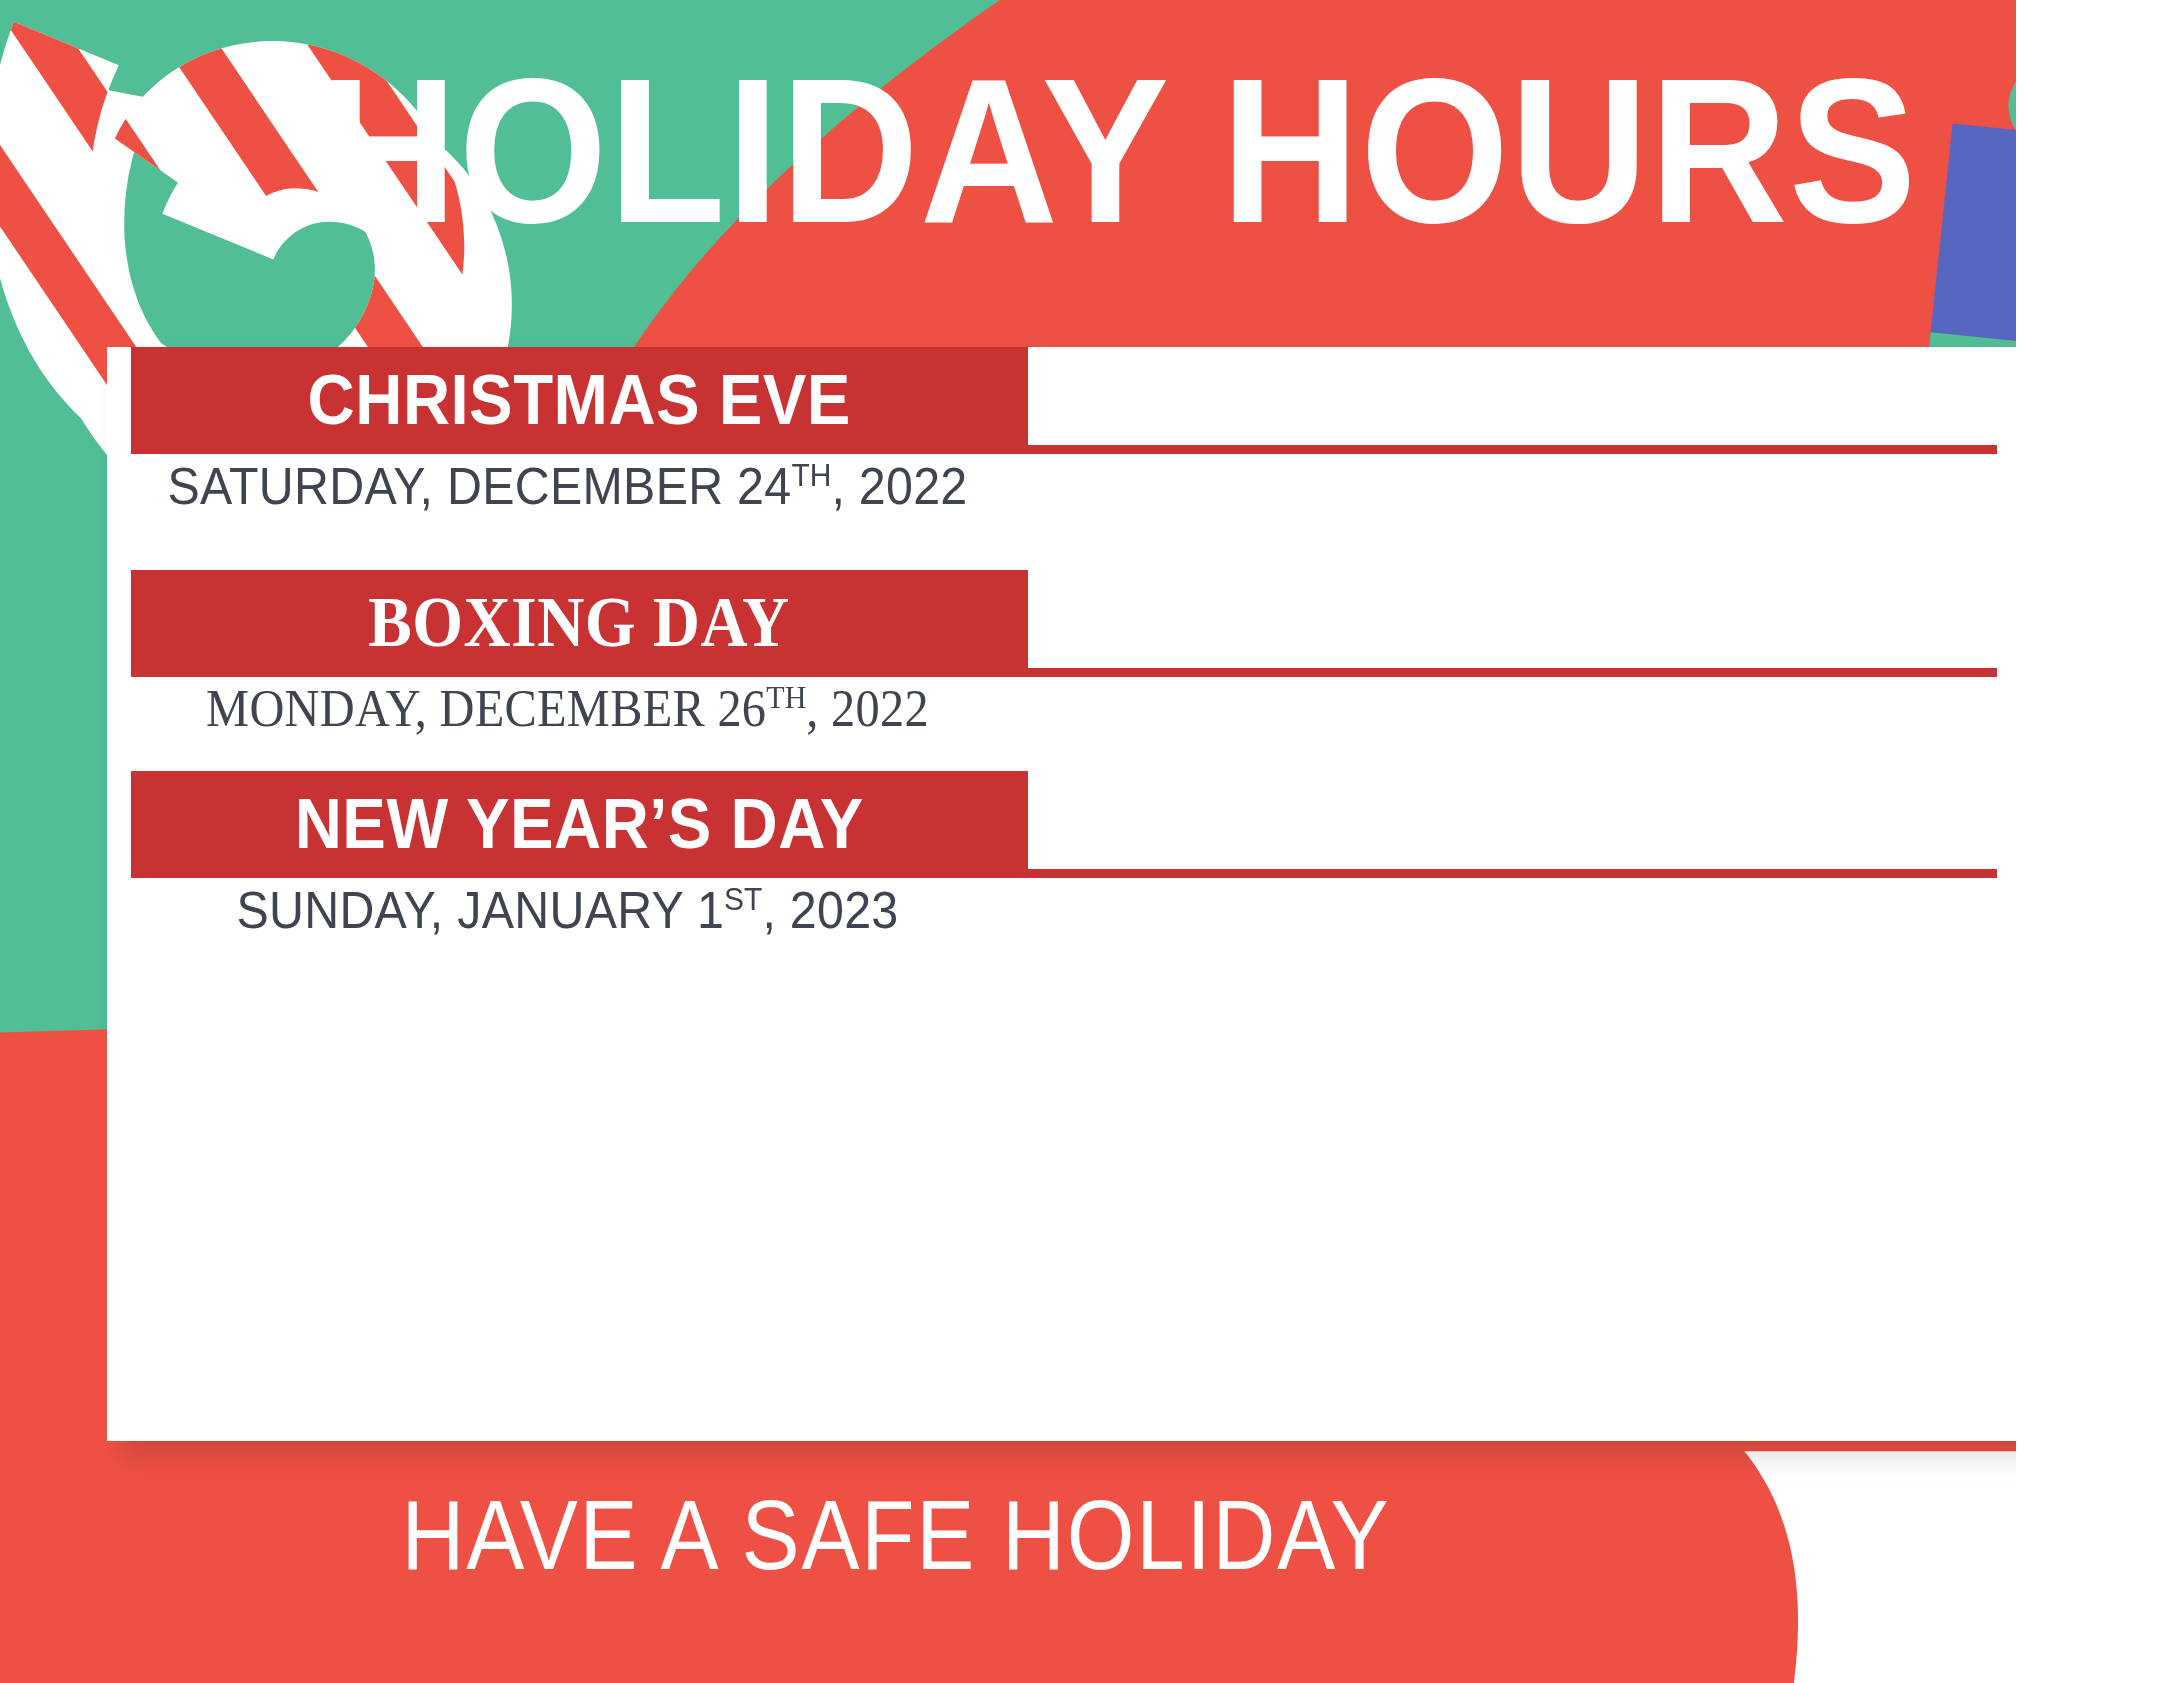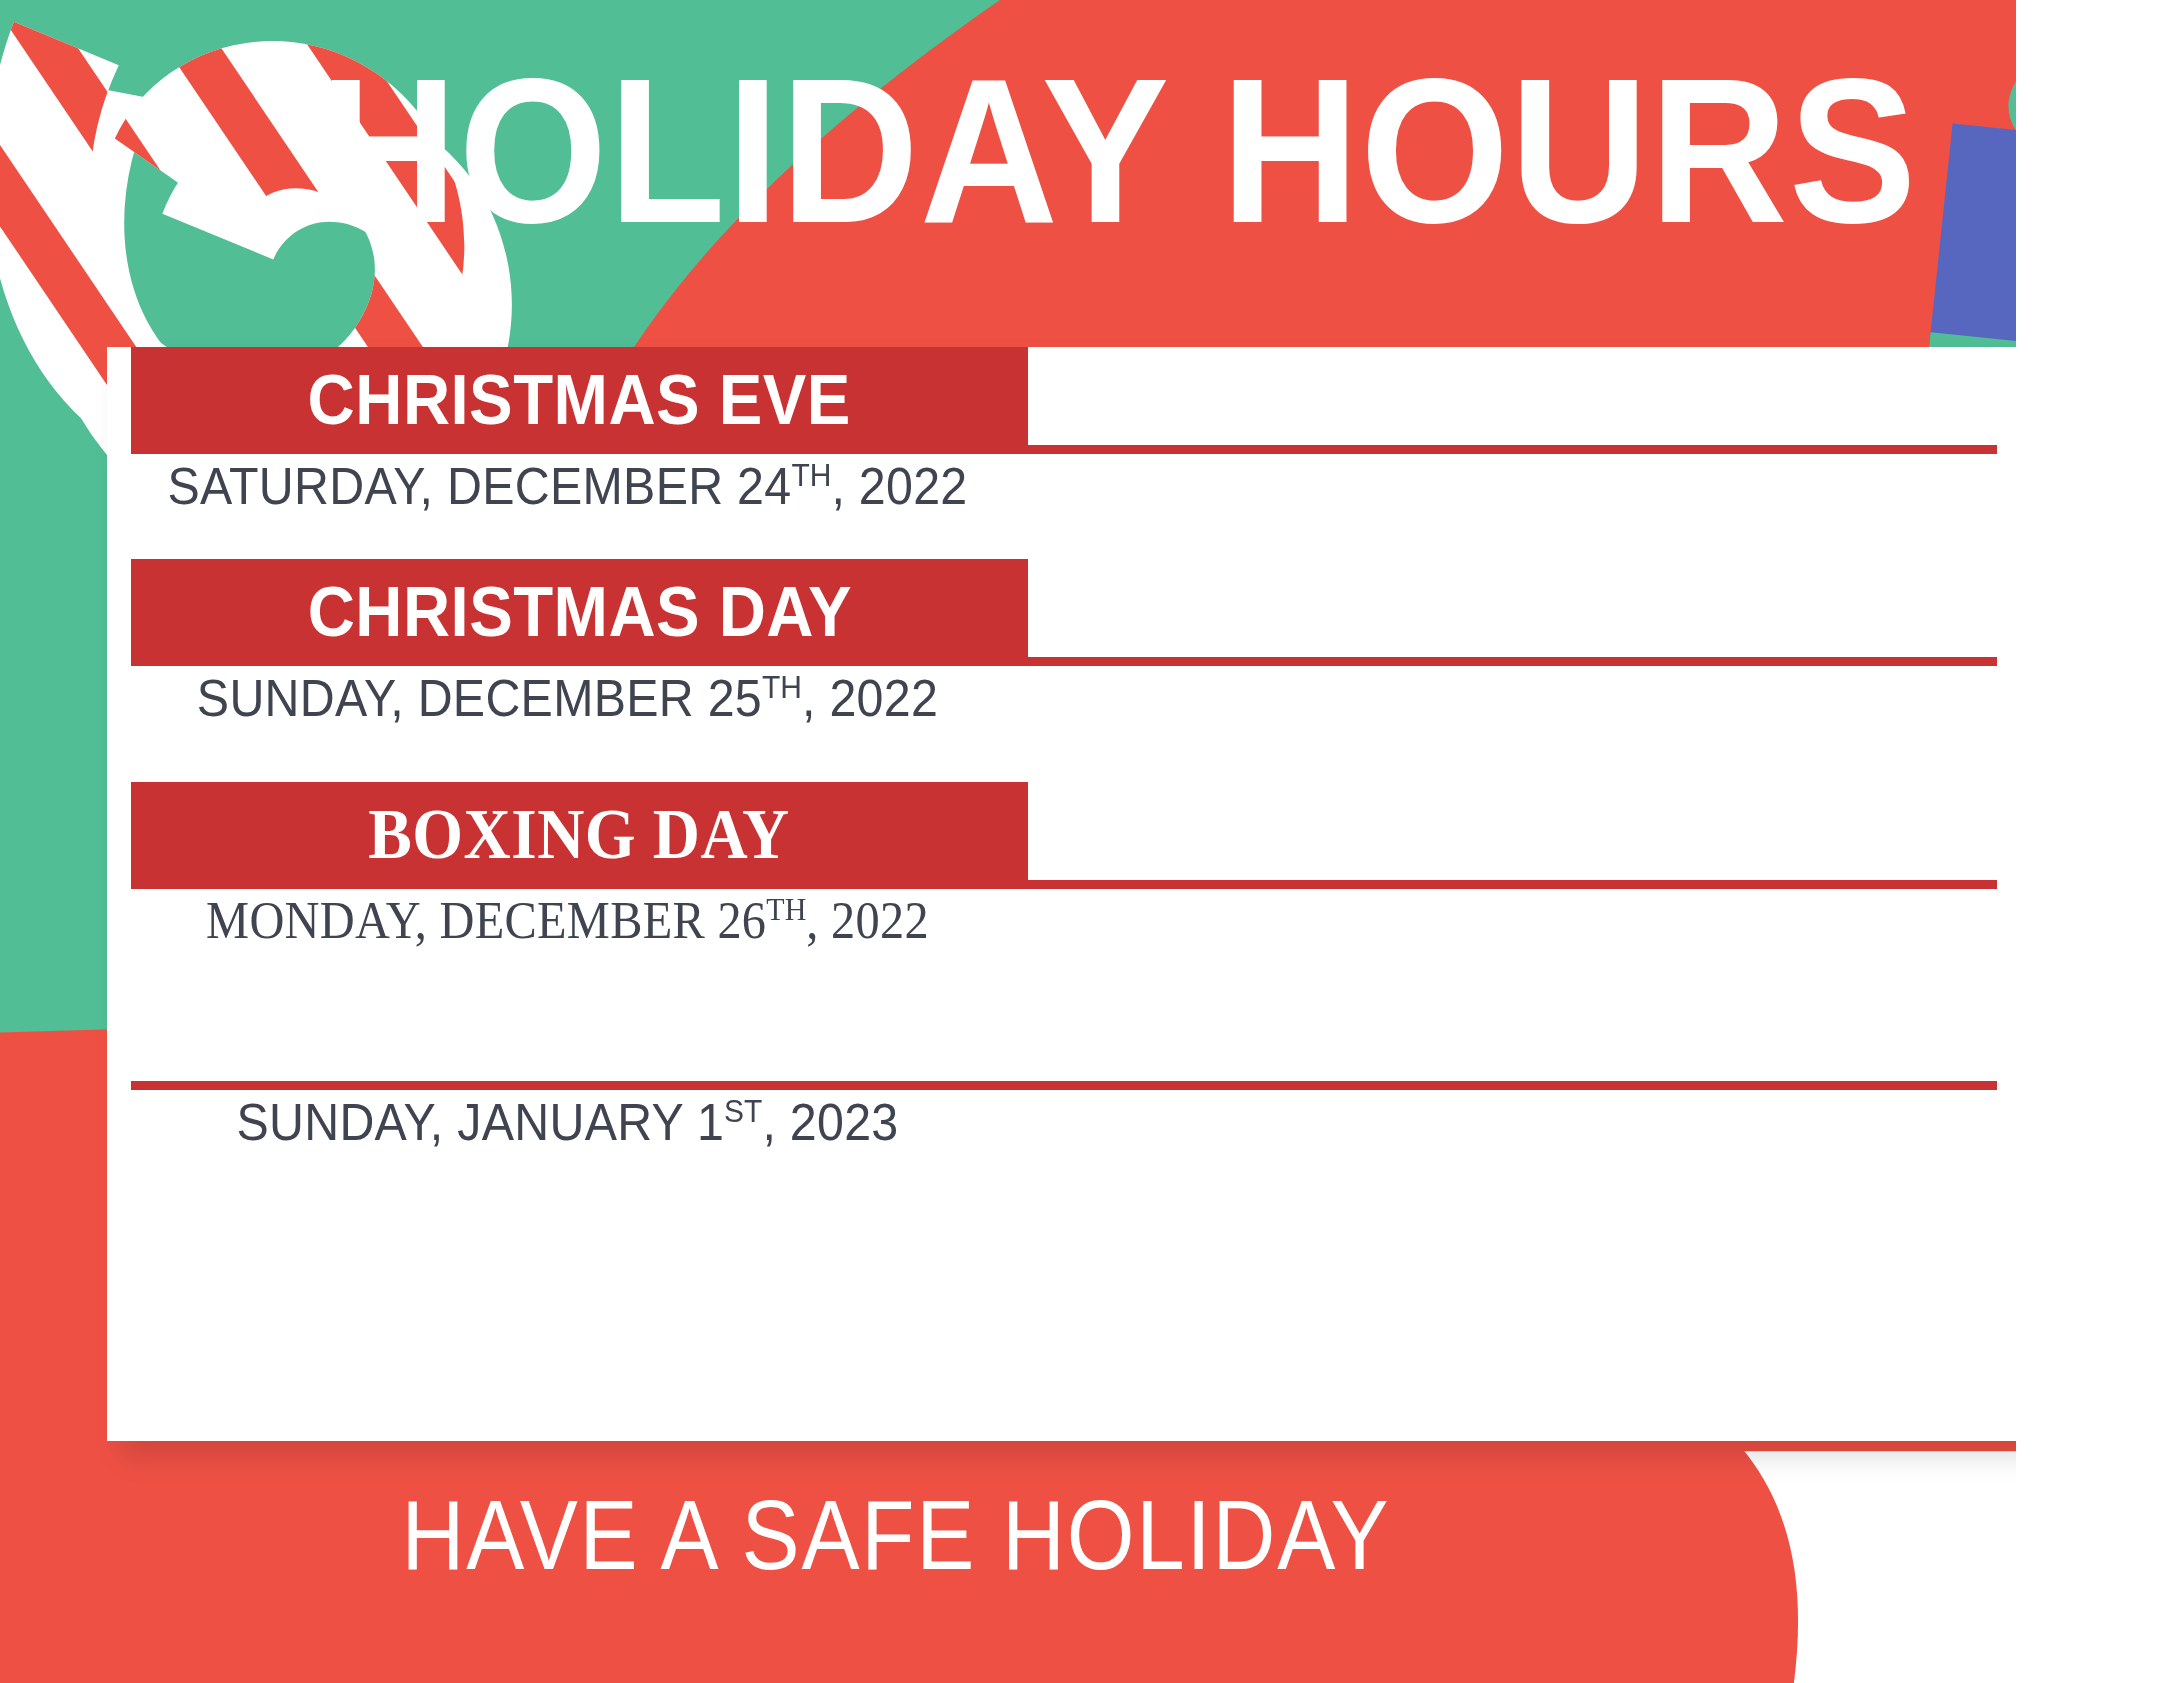--- a/index.html
+++ b/index.html
@@ -237,39 +237,35 @@
     <div class="rows">
 
       <div class="row" id="row0">
         <div class="rule"></div>
         <div class="band">
           <span class="band-label">CHRISTMAS EVE</span>
         </div>
         <div class="date"><span>SATURDAY, DECEMBER 24</span><sup>TH</sup><span>, 2022</span></div>
       </div>
 
-      <div class="row" id="row1">
-        <div class="rule"></div>
-        <div class="band">
-          <span class="band-label">CHRISTMAS DAY</span>
-        </div>
-        <div class="date"><span>SUNDAY, DECEMBER 25</span><sup>TH</sup><span>, 2022</span></div>
-      </div>
 
       <div class="row" id="row2">
         <div class="rule"></div>
         <div class="band">
           <span class="band-label">BOXING DAY</span>
         </div>
         <div class="date"><span>MONDAY, DECEMBER 26</span><sup>TH</sup><span>, 2022</span></div>
       </div>
 
 
       <div class="row last" id="row4">
         <div class="rule"></div>
+        <div class="band">
+          <span class="band-label">NEW YEAR’S DAY</span>
+        </div>
         <div class="date"><span>SUNDAY, JANUARY 1</span><sup>ST</sup><span>, 2023</span></div>
       </div>
 
     </div>
   </div>
 
   <div id="footer">HAVE A SAFE HOLIDAY</div>
 
 </div>
 

